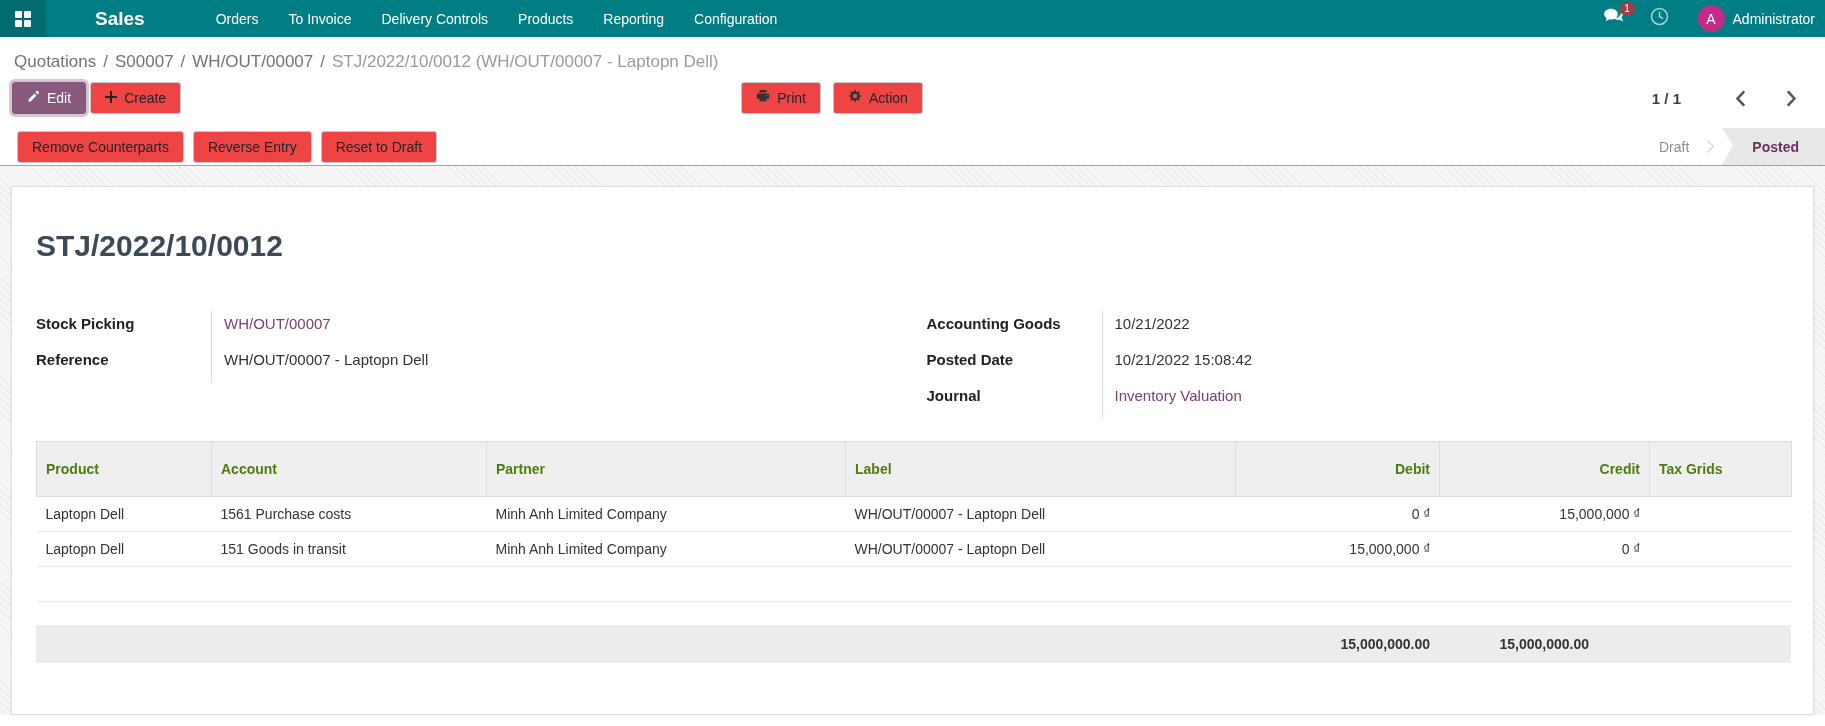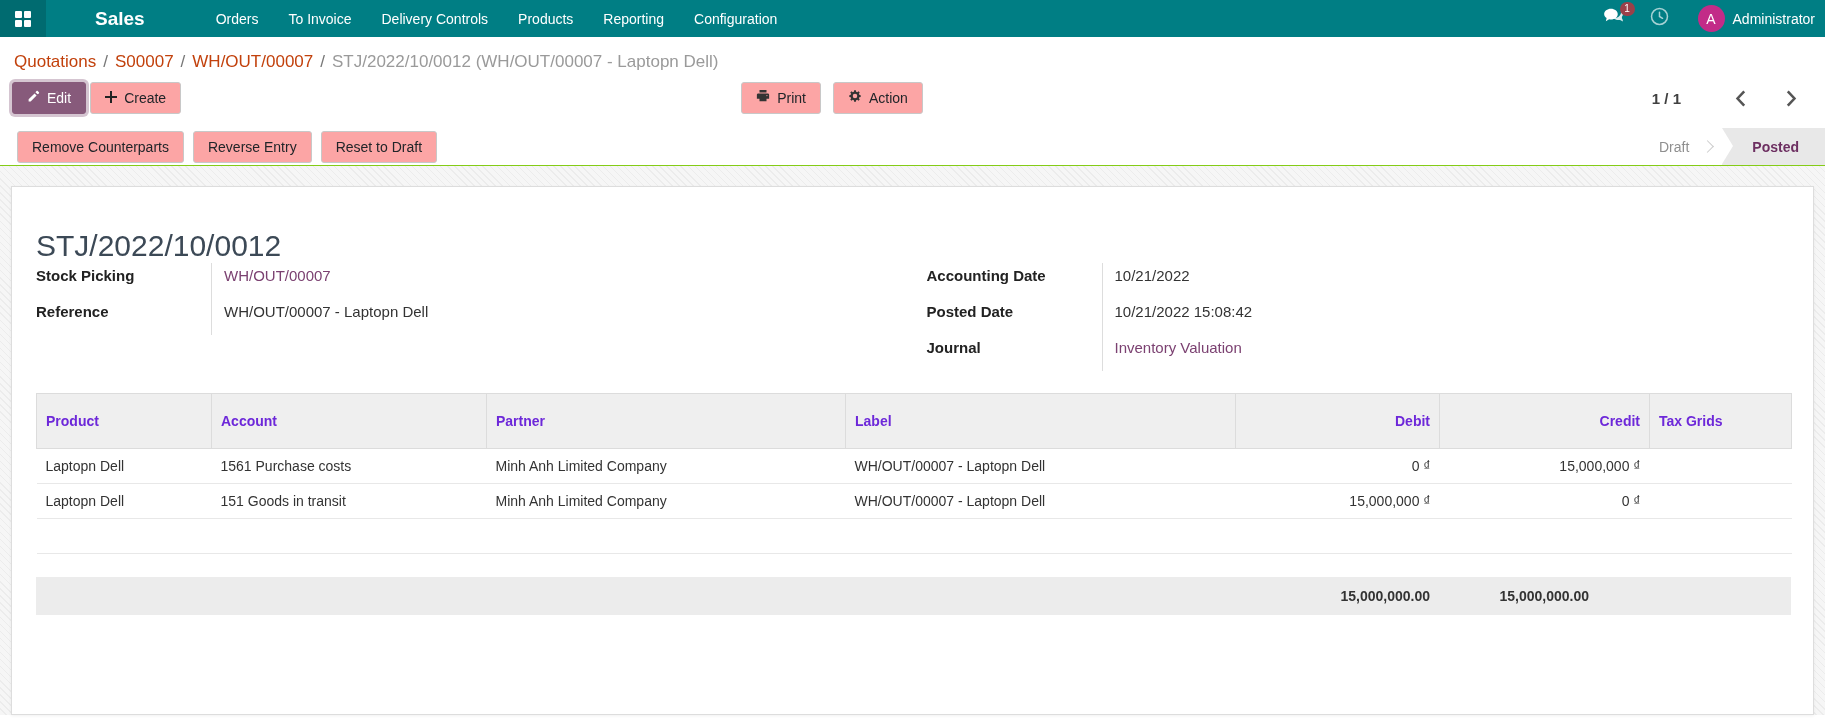--- a/index.html
+++ b/index.html
@@ -16,61 +16,61 @@
   .menu-item { font-size:14px; padding:0 15px; display:flex; align-items:center; cursor:pointer; }
   .nav-right { margin-left:auto; display:flex; align-items:center; padding-right:10px; }
   .icon-btn { position:relative; padding:0 13px; display:flex; align-items:center; height:100%; cursor:pointer; }
   .badge { position:absolute; top:2px; right:2px; background:#9B4049; color:#fff; font-size:10px; line-height:14px; min-width:15px; text-align:center; border-radius:8px; padding:0 4px; }
   .avatar { width:27px; height:27px; border-radius:50%; background:#C22B88; color:#fff; font-size:14px; display:flex; align-items:center; justify-content:center; margin:0 8px 0 16px; cursor:pointer; }
   .username { font-size:14px; cursor:pointer; }
 
   
   .breadcrumb-bar { padding:15px 14px 8px 14px; background:#fff; }
   .breadcrumb { font-size:17px; }
-  .breadcrumb a { color:#c2410c; text-decoration:none; cursor:pointer; }
+  .breadcrumb a { color:#737373; text-decoration:none; cursor:pointer; }
   .bc-sep { color:#777; padding:0 7px; }
   .bc-current { color:#9a9a9a; }
 
   
   .control-bar { display:flex; align-items:center; padding:2px 14px 10px 12px; background:#fff; }
-  .btn { font-size:14px; line-height:20px; padding:5px 14px; border:1px solid #c8c8c8; background:#fca5a5; border-radius:3px; color:#212529; cursor:pointer; display:inline-flex; align-items:center; gap:7px; white-space:nowrap; }
+  .btn { font-size:14px; line-height:20px; padding:5px 14px; border:1px solid #c8c8c8; background:#ef4444; border-radius:3px; color:#212529; cursor:pointer; display:inline-flex; align-items:center; gap:7px; white-space:nowrap; }
   .btn svg { flex:0 0 auto; }
   .btn-primary { background:#875A7B; border-color:#875A7B; color:#fff; box-shadow:0 0 0 3px rgba(135,90,123,.35); }
   .btn-group-left { display:flex; gap:4px; }
   .btn-group-mid { display:flex; gap:12px; margin-left:560px; }
   .pager { margin-left:auto; display:flex; align-items:center; gap:12px;font-weight:bold; }
   .pager-count { font-size:15px; color:#404040; margin-right:28px; }
   .pager-arrow { padding:4px 14px; cursor:pointer; display:flex; align-items:center; }
 
   
   .status-bar { display:flex; align-items:center; padding:4px 0 0 17px; border-bottom:1px solid #84cc16; background:#fff; height:42px; }
   .wf-buttons { display:flex; gap:9px; }
   .statusbar { margin-left:auto; display:flex; align-items:stretch; height:37px; }
   .status-draft { color:#8f8f8f; font-size:14px; display:flex; align-items:center; padding:0 14px 0 20px; }
   .status-chev { width:9px; height:9px; border-top:1px solid #ccc; border-right:1px solid #ccc; transform:rotate(45deg); align-self:center; margin-right:10px; }
   .status-posted { background:#e8e8e8; color:#6D2F61; font-weight:700; font-size:14px; display:flex; align-items:center; padding:0 26px 0 30px; position:relative; }
   .status-posted::before { content:""; position:absolute; left:0; top:0; width:0; height:0; border-left:11px solid #fff; border-top:18.5px solid transparent; border-bottom:18.5px solid transparent; }
 
   
   .content { height:549px; background:repeating-linear-gradient(45deg,#f6f6f6 0px,#f6f6f6 4px,#ececec 4px,#ececec 5px); padding:20px 11px 0 11px; }
   .sheet { background:#fff; border:1px solid #ddd; box-shadow:0 1px 3px rgba(0,0,0,.06); height:100%; padding:42px 24px 0 24px; }
-  .sheet-title { font-size:30px; line-height:34px; font-weight:400; color:#3C4956; }
-
-  .field-groups { display:grid; grid-template-columns:1fr 1fr; column-gap:90px; max-width:1760px;gap:28px; }
+  .sheet-title { font-size:30px; line-height:34px; font-weight:700; color:#3C4956; }
+
+  .field-groups { display:grid; grid-template-columns:1fr 1fr; column-gap:90px; margin-top:48px; max-width:1760px;gap:28px; }
   .field-row { display:flex; height:36px; }
   .field-label { width:176px; font-size:15px; font-weight:600; color:#222; padding-top:4px; border-right:1px solid #ddd; }
   .field-value { font-size:15px; padding:4px 0 0 12px; color:#333; }
   .field-value a { color:#7B4171; text-decoration:none; cursor:pointer; }
 
   .tabs { display:flex; margin-top:14px; border-bottom:1px solid #ccc; }
   .tab { font-size:15px; padding:0 19px; line-height:39px; color:#7B4171; cursor:pointer; }
   .tab.active { color:#4c4c4c; background:#fff; border:1px solid #ccc; border-bottom:1px solid #fff; margin-bottom:-1px; border-radius:2px 2px 0 0; }
 
   table.jtable { width:100%; border-collapse:collapse; table-layout:fixed; margin-top:22px; }
-  table.jtable th { background:#efefef; font-size:14px; font-weight:600; color:#6d28d9; text-align:left; padding:19px 9px; border:1px solid #dcdcdc; border-left:none; height:40px; }
+  table.jtable th { background:#efefef; font-size:14px; font-weight:600; color:#4d7c0f; text-align:left; padding:19px 9px; border:1px solid #dcdcdc; border-left:none; height:40px; }
   table.jtable th:first-child { border-left:1px solid #dcdcdc; }
   table.jtable th.num { text-align:right; }
   table.jtable td { font-size:14px; color:#333; padding:9px 9px; height:26px; border-bottom:1px solid #e8e8e8; }
   table.jtable td.num { text-align:right; }
   table.jtable tr.empty-row td { height:35px; }
 
   table.totals { width:100%; border-collapse:collapse; table-layout:fixed; margin-top:23px; background:#ececec;padding-left:22px; }
   table.totals td { font-size:14px; font-weight:600; color:#333; height:38px; padding:9px 9px; }
   table.totals td.num { text-align:right; }
   table.totals td.credit-total { padding-right:60px; }
@@ -192,21 +192,21 @@
           <div class="field-label">Stock Picking</div>
           <div class="field-value"><a>WH/OUT/00007</a></div>
         </div>
         <div class="field-row">
           <div class="field-label">Reference</div>
           <div class="field-value">WH/OUT/00007 - Laptopn Dell</div>
         </div>
       </div>
       <div>
         <div class="field-row">
-          <div class="field-label">Accounting Date</div>
+          <div class="field-label">Accounting Goods</div>
           <div class="field-value">10/21/2022</div>
         </div>
         <div class="field-row">
           <div class="field-label">Posted Date</div>
           <div class="field-value">10/21/2022 15:08:42</div>
         </div>
         <div class="field-row">
           <div class="field-label">Journal</div>
           <div class="field-value"><a>Inventory Valuation</a></div>
         </div>

